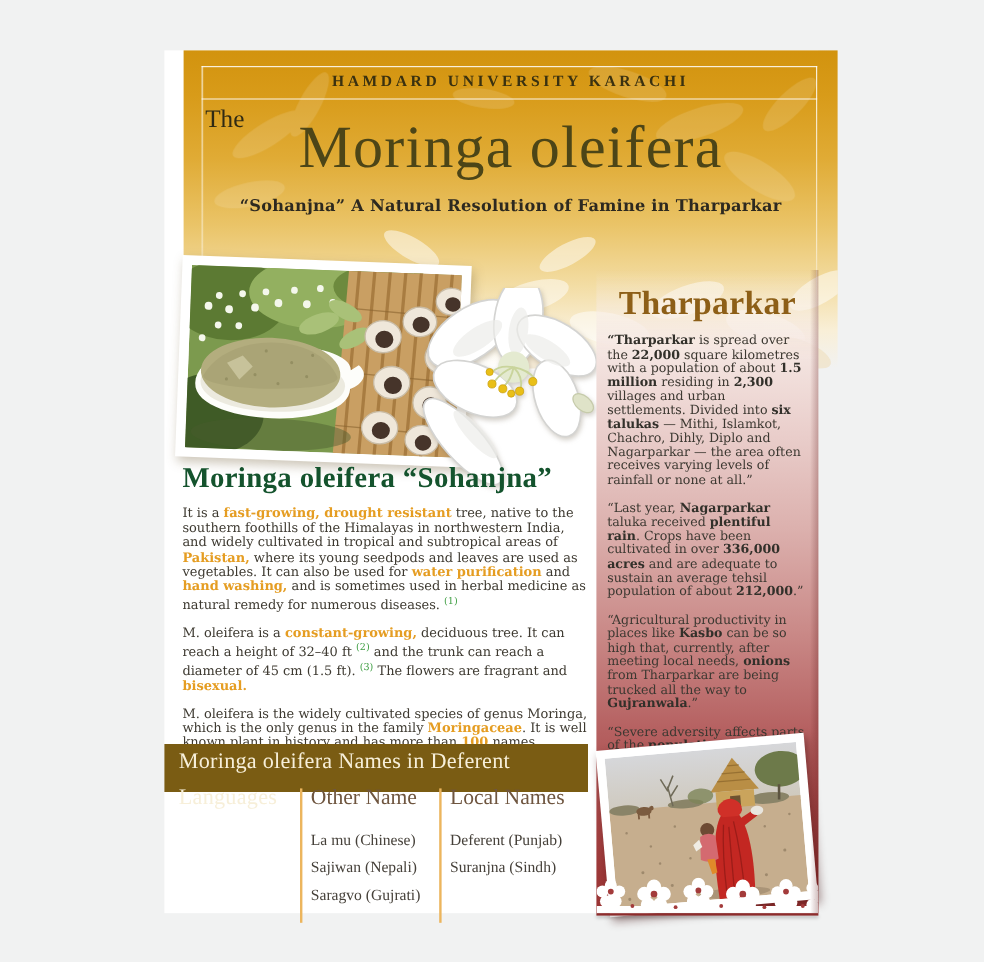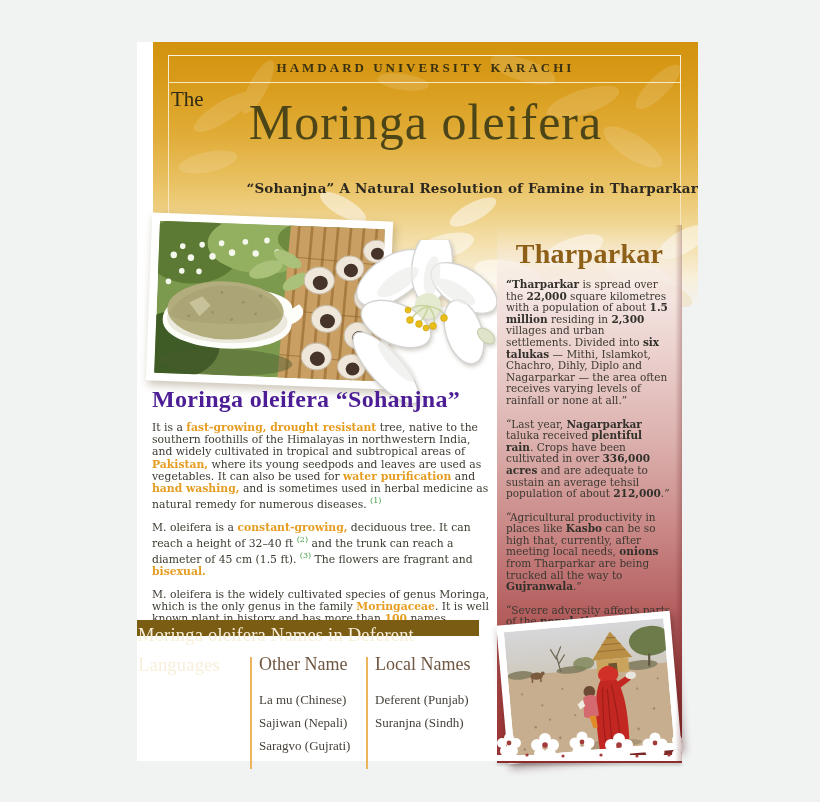--- a/index.html
+++ b/index.html
@@ -31,54 +31,54 @@
   }
   .the{
     position:absolute;top:45px;left:18px;
     font-size:21px;color:#2f2a14;
   }
   .main-title{
     position:absolute;top:55px;left:0;right:0;text-align:center;
     font-size:50px;letter-spacing:1px;color:#4c4517;line-height:1;
   }
   .subtitle{
-    position:absolute;top:138px;left:0;right:0;text-align:right;
+    position:absolute;top:122px;left:0;right:0;text-align:center;
     font-family:"DejaVu Serif",serif;font-weight:700;
     font-size:13.5px;color:#2d2920;letter-spacing:.2px;
   }
 
   
   .collage{
     position:absolute;left:12px;top:175px;width:225px;height:152px;
     background:#ffffff;padding:8px;transform:rotate(2.2deg);
     box-shadow:2px 4px 9px rgba(110,90,50,.35);
   }
   .collage svg{display:block;width:100%;height:100%;}
   .flower-wrap{position:absolute;left:203px;top:198px;width:160px;height:168px;}
   .flower-wrap svg{display:block;width:100%;height:100%;filter:drop-shadow(1px 2px 2px rgba(120,110,90,.35));}
 
   
   .left-col{position:absolute;left:9px;top:344px;width:346px;}
   .left-heading{
-    font-size:24px;color:#4c1d95;margin:0 0 9px 6px;letter-spacing:.3px;
+    font-size:24px;color:#14532d;margin:0 0 9px 6px;letter-spacing:.3px;
   }
   .body-p{
     font-family:"DejaVu Serif",serif;
     font-size:10.8px;line-height:12.2px;color:#3e3a31;
     margin:0 0 11px 6px;
   }
   .seg-o{color:#e59d22;font-weight:700;}
   .seg-b{color:#32302a;font-weight:700;}
   .seg-g{color:#3f9e43;font-size:8px;vertical-align:super;}
 
   
   .table-bar{
-    position:absolute;left:0;top:578px;width:341px;height:16px;
+    position:absolute;left:0;top:578px;width:341px;height:40px;
     background:#7a5c13;color:#f7efd9;font-size:18.5px;line-height:30px;
-    padding-left:1px;letter-spacing:.2px;
+    padding-left:12px;letter-spacing:.2px;
   }
   .names{position:absolute;left:0;top:612px;width:355px;height:106px;}
   .ncol{position:absolute;top:0;}
   .ncol-1{left:9px;width:100px;}
   .ncol-2{left:122px;width:100px;}
   .ncol-3{left:238px;width:115px;}
   .ncol-header{font-size:18px;color:#6f5640;margin:0 0 13px 0;}
   .ncol-cell{
     font-size:13px;color:#46413a;line-height:23px;margin:0;
     font-family:"Liberation Serif",serif;white-space:nowrap;

